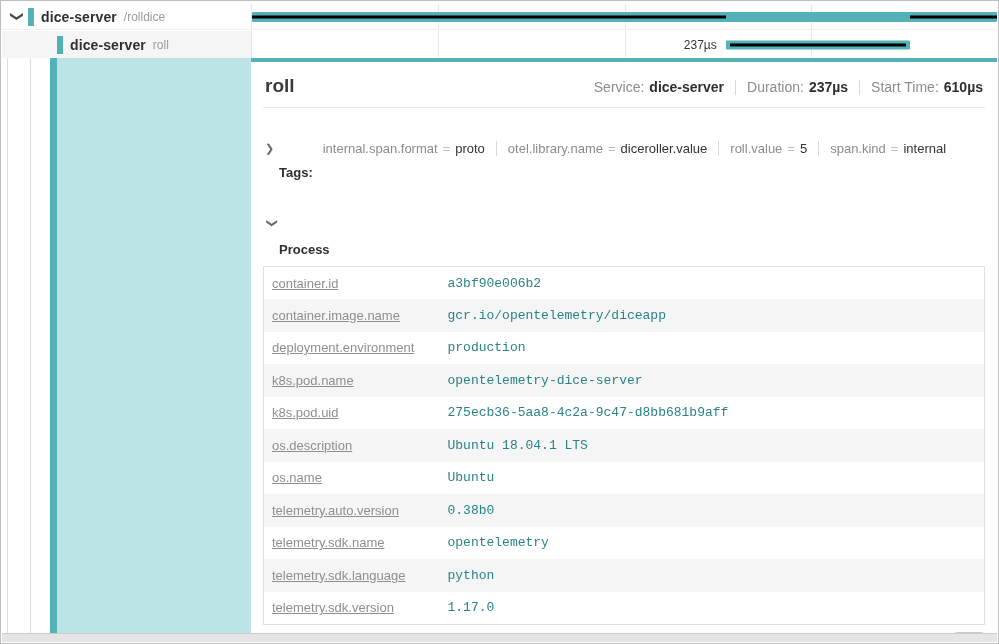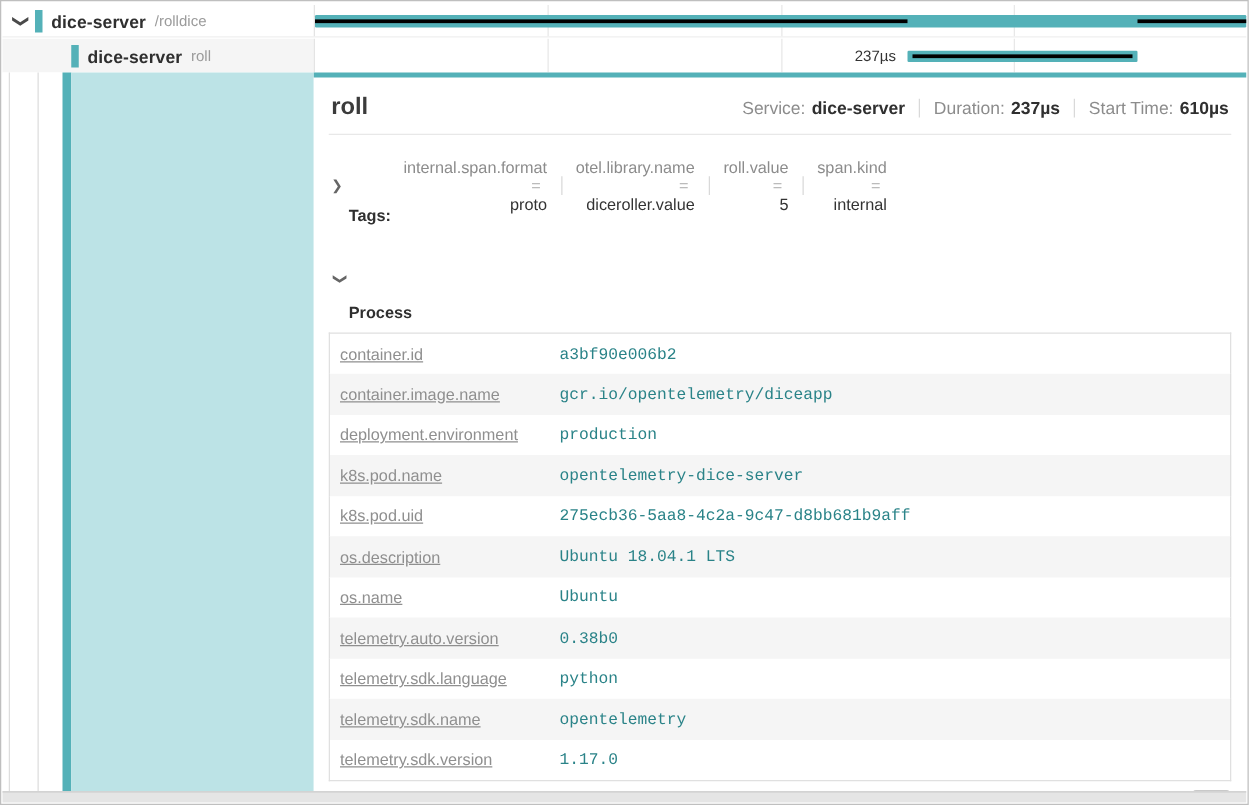--- a/index.html
+++ b/index.html
@@ -47,21 +47,21 @@
   .detail-title{font-size:19px;font-weight:600;color:#3b3b3b;}
   .detail-meta{margin-left:auto;display:flex;align-items:center;font-size:14px;text-align:center;}
   .meta-label{color:#8c8c8c;}
   .meta-value{color:#2f2f2f;font-weight:700;margin-left:5px;}
   .meta-divider{display:inline-block;width:1px;height:15px;background:#d9d9d9;margin:0 11px;}
 
   .accordian-row{display:flex;align-items:center;padding:9px 2px 5px 2px;font-size:13px;}
   .acc-chevron{font-size:11px;color:#666;width:14px;display:inline-block;}
   .acc-chevron.down{transform:rotate(90deg);}
   .acc-title{font-weight:700;color:#2f2f2f;margin-right:10px;margin-top:48px;}
-  .tag-item{display:flex;align-items:flex-end;flex-direction:column;}
+  .tag-item{display:flex;align-items:flex-start;}
   .tag-key{color:#8c8c8c;}
   .tag-eq{color:#bbb;margin:0 5px;}
   .tag-val{color:#333;}
   .tag-divider{display:inline-block;width:1px;height:15px;background:#d9d9d9;margin:0 11px;}
 
   table.kv{width:100%;border-collapse:collapse;border:1px solid var(--tbl-border);margin-top:4px;}
   table.kv tr{height:32.5px;}
   table.kv tr:nth-child(even){background:#f5f5f5;}
   table.kv td{font-size:13px;vertical-align:middle;padding:0 8px;}
   td.kv-key{width:176px;color:var(--key-gray);text-decoration:underline;}
@@ -209,27 +209,27 @@
   </tr>
 
 
 
   <tr>
     <td class="kv-key">telemetry.auto.version</td>
     <td class="kv-val">0.38b0</td>
   </tr>
 
   <tr>
+    <td class="kv-key">telemetry.sdk.name</td>
+    <td class="kv-val">opentelemetry</td>
+  </tr>
+
+  <tr>
     <td class="kv-key">telemetry.sdk.language</td>
     <td class="kv-val">python</td>
-  </tr>
-
-  <tr>
-    <td class="kv-key">telemetry.sdk.name</td>
-    <td class="kv-val">opentelemetry</td>
   </tr>
 
   <tr>
     <td class="kv-key">telemetry.sdk.version</td>
     <td class="kv-val">1.17.0</td>
   </tr>
 </tbody>
     </table>
 
     <div class="detail-footer">

